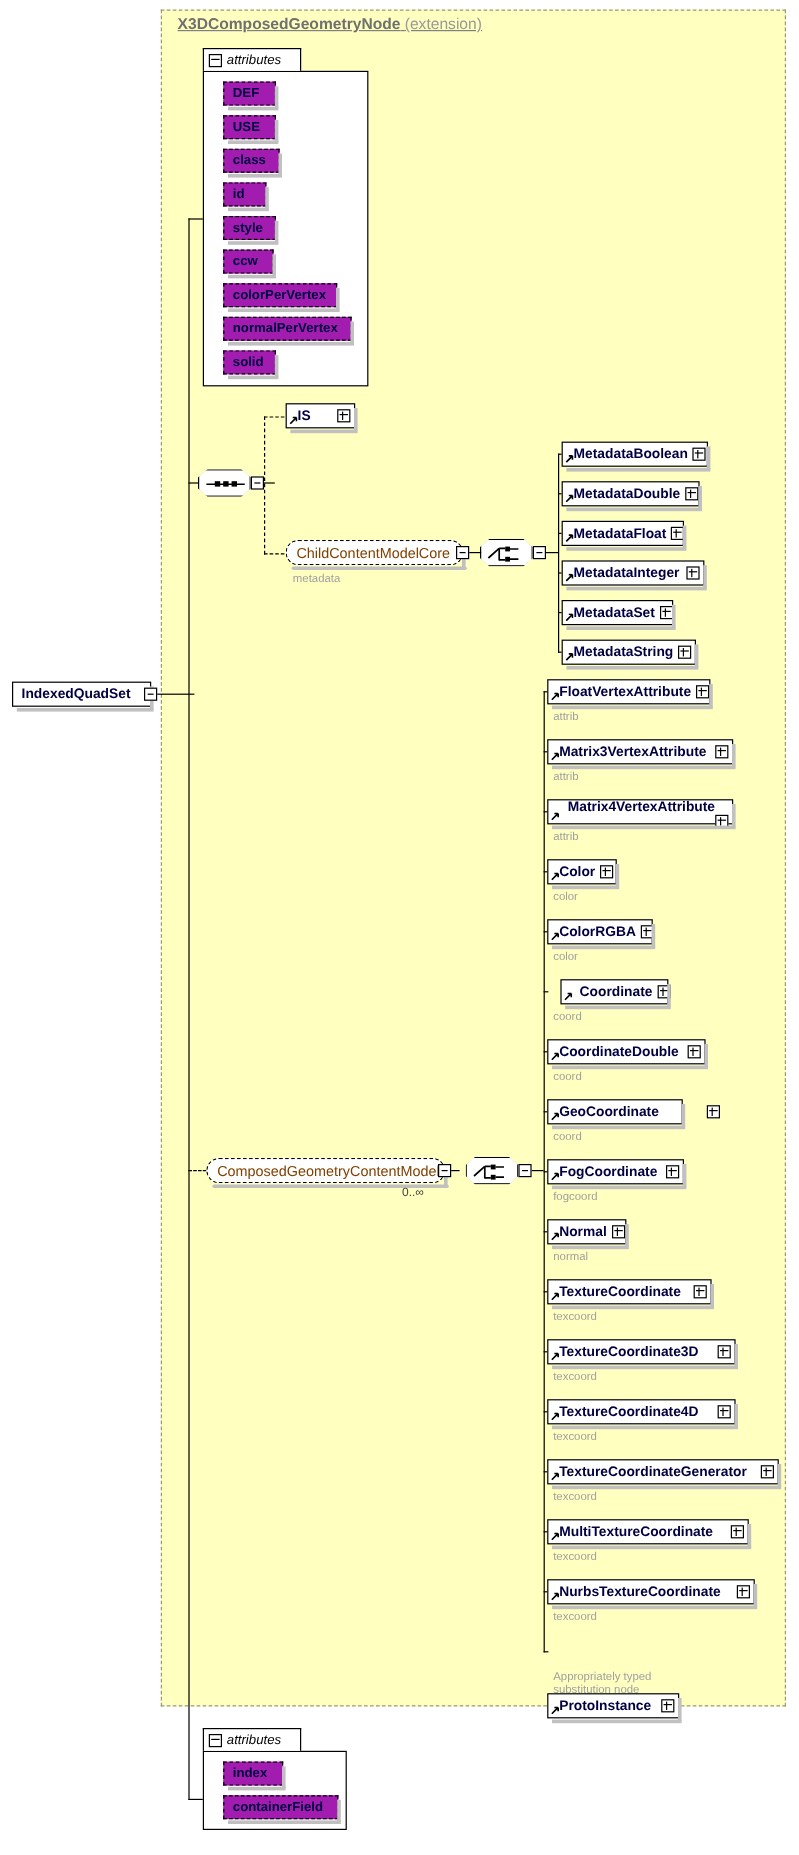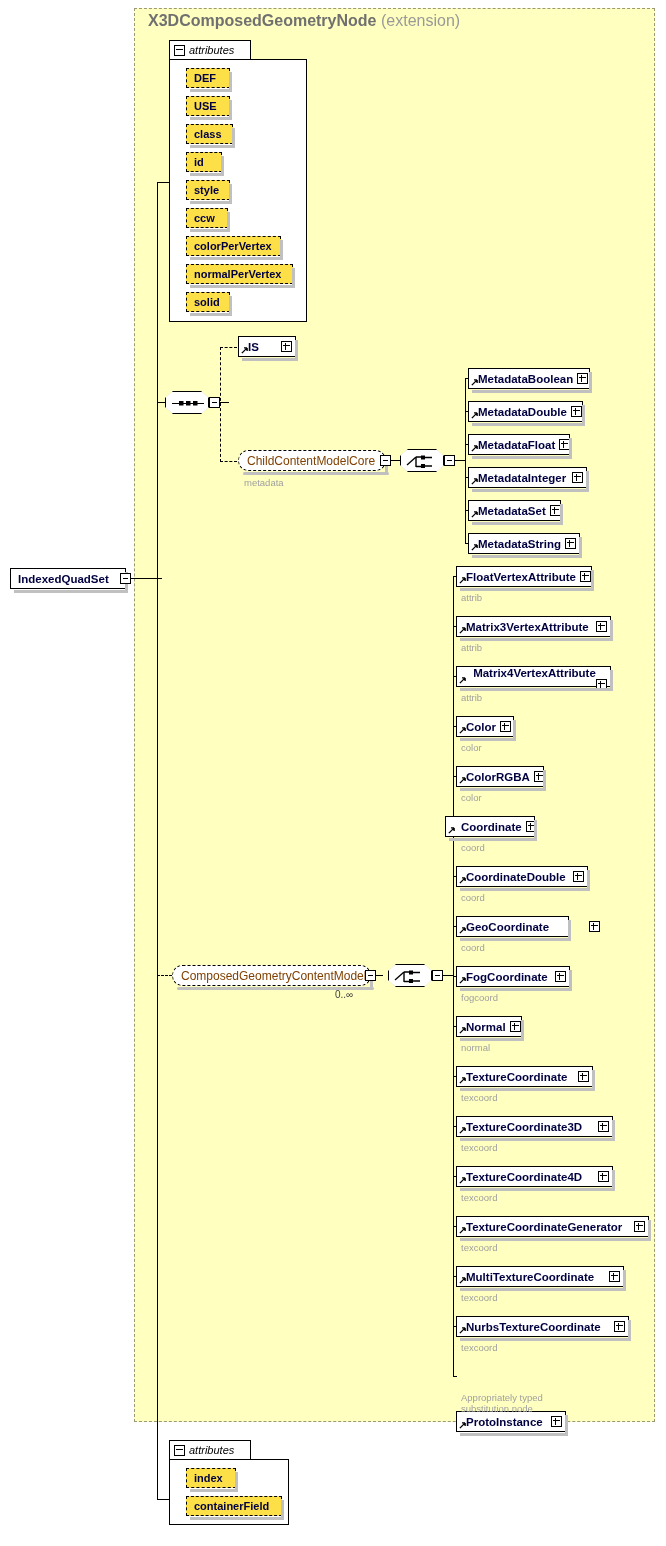--- a/index.html
+++ b/index.html
@@ -16,24 +16,25 @@
   }
   
   .ext-box{
     position:absolute;
     background:#ffffc0;
     border:1px dashed #999977;
     box-sizing:border-box;
   }
   .ext-title{
     position:absolute;
-    font-size:16px;
+    font-size:13px;
     font-weight:bold;
     color:#808080;
     white-space:nowrap;
+    text-decoration:underline;
   }
   .ext-title .base{color:#707070;}
   .ext-title .kind{font-weight:normal;color:#999999;}
 
   
   .attr-panel{
     position:absolute;
     background:#ffffff;
     border:1px solid #000000;
     box-sizing:border-box;
@@ -90,21 +91,21 @@
     top:1px;bottom:1px;left:3px;
     width:1px;background:#000;
   }
 
   
   .attr-item{
     position:absolute;
     height:20px;
     box-sizing:border-box;
     border:1px dashed #000000;
-    background:#fde047;
+    background:#a21caf;
     display:flex;
     align-items:center;
     padding:0 7px;
     font-size:11px;
     font-weight:bold;
     color:#000040;
     white-space:nowrap;
   }
   .attr-item::after{
     content:"";
@@ -473,21 +474,21 @@
         <path d="M1 7 L7 1 M7 1 L3.4 1 M7 1 L7 4.6" stroke="#000" stroke-width="1.6" fill="none"></path>
       </svg>
       <span class="name">ColorRGBA</span>
       <span class="plus-box" style="margin-left:auto"></span>
       <span class="shadow-r"></span>
     </div>
     <div class="cap" style="left:461px;top:792px;line-height:11px;">
       <div>color</div>
     </div>
     <div class="ln h" style="left:453px;top:826px;width:4px;height:1px;"></div>
-    <div class="elem" style="left:445px;top:816px;width:90px;padding-left:15px;">
+    <div class="elem" style="left:467px;top:816px;width:90px;padding-left:15px;">
       <svg class="arrow" viewBox="0 0 8 8">
         <path d="M1 7 L7 1 M7 1 L3.4 1 M7 1 L7 4.6" stroke="#000" stroke-width="1.6" fill="none"></path>
       </svg>
       <span class="name">Coordinate</span>
       <span class="plus-box" style="margin-left:auto"></span>
       <span class="shadow-r"></span>
     </div>
     <div class="cap" style="left:461px;top:842px;line-height:11px;">
       <div>coord</div>
     </div>

